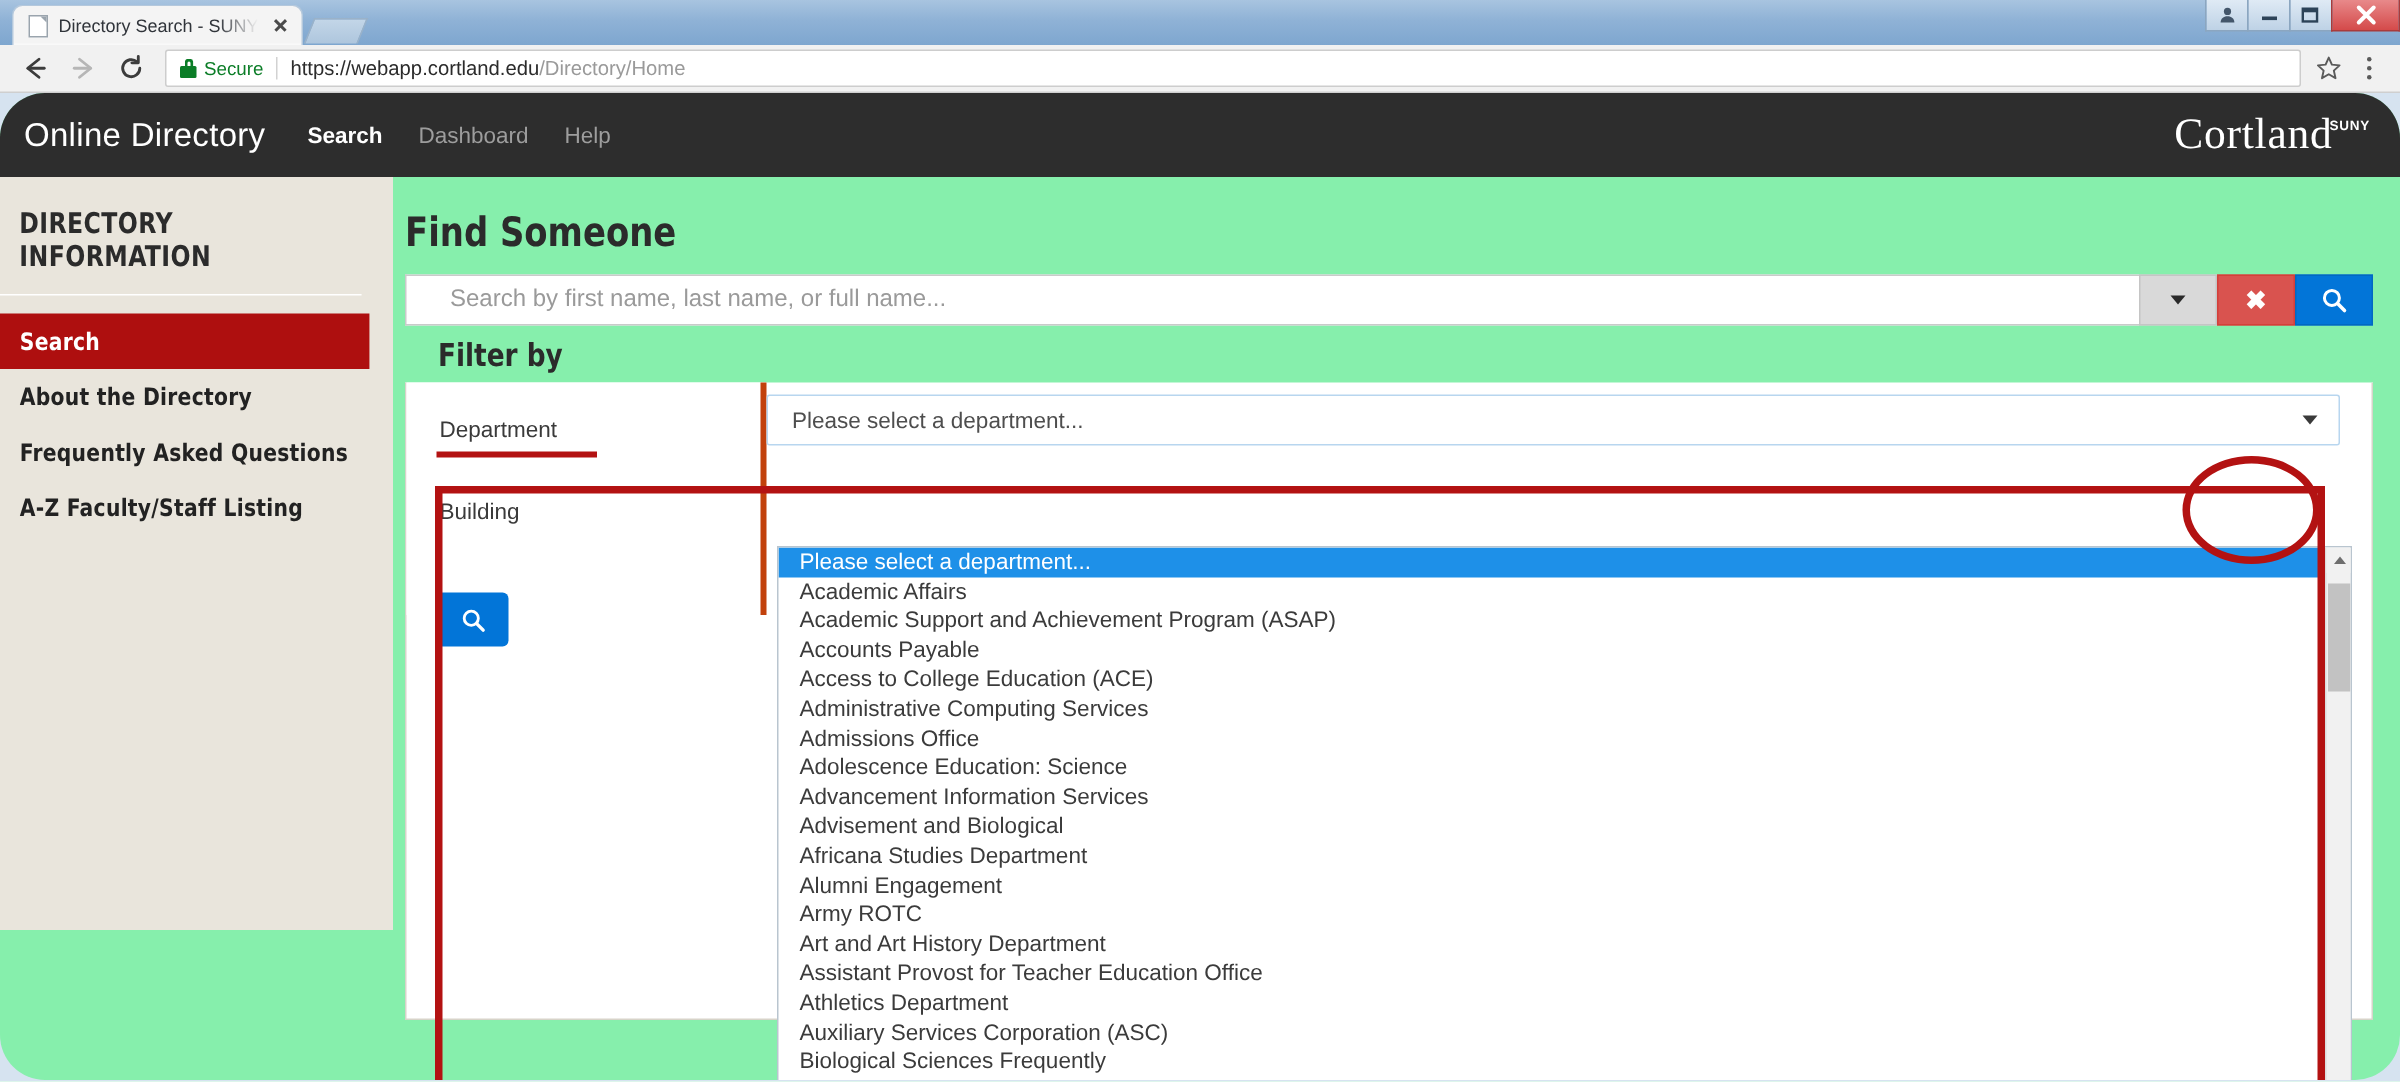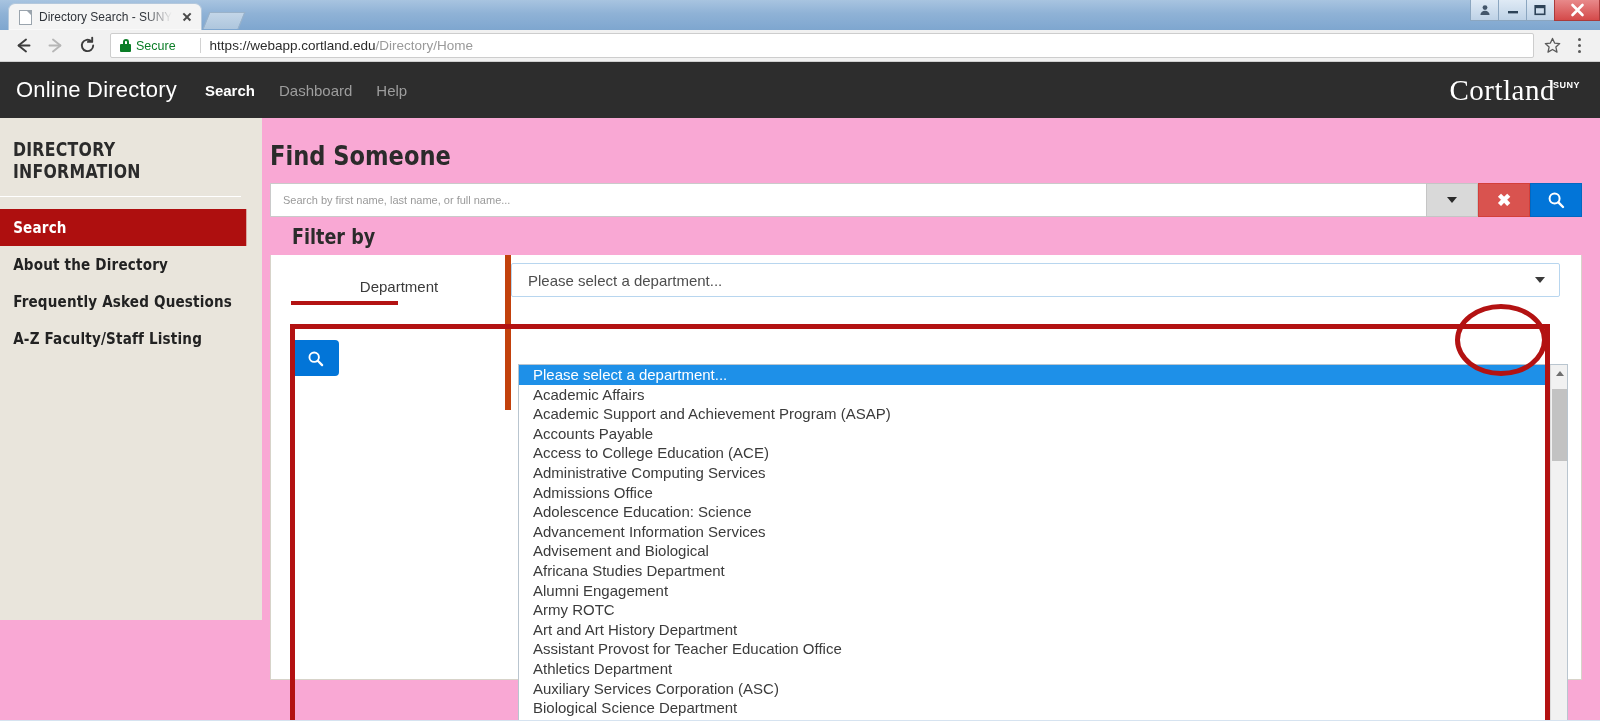--- a/index.html
+++ b/index.html
@@ -124,39 +124,40 @@
     border: 1px solid #cdcdcd;
     border-radius: 2px;
     display: flex;
     align-items: center;
     padding: 0 6px 0 9px;
     margin: 0 4px 0 6px;
   }
   .lock { width: 11px; height: 13px; position: relative; flex: 0 0 auto; margin-right: 5px;}
   .lock .body { position:absolute; bottom:0; left:0; width:11px; height:8px; background:#0b7d27; border-radius:1px;}
   .lock .shackle { position:absolute; top:0; left:2.5px; width:6px; height:7px; border:2px solid #0b7d27; border-bottom:none; border-radius:3px 3px 0 0;}
-  .secure-txt { font-size: 12.5px; color: #0b7d27; margin-right: 24px; }
+  .secure-txt { font-size: 12.5px; color: #0b7d27; margin-right: 8px; }
   .omni-sep { width:1px; height:15px; background:#d2d2d2; margin-right:9px; }
   .url { font-size: 13.5px; color: #9a9a9a; white-space: nowrap; overflow: hidden; }
   .url b { color: #2b2b2b; font-weight: normal; }
   .star {
     width: 24px; height: 24px; flex: 0 0 auto;
     display:flex; align-items:center; justify-content:center;
     cursor: pointer;
   }
   .kebab { width: 26px; height: 28px; display:flex; flex-direction:column;
            align-items:center; justify-content:center; gap:3px; cursor:pointer; flex:0 0 auto;}
   .kebab i { width:3px; height:3px; border-radius:50%; background:#5a5a5a; display:block; }
 
   
   .page {
     position: relative;
     height: 658px;
-    background: #f9a8d4;
+    background: #86efac;
     overflow: hidden;
+    border-radius: 30px;
   }
   .topnav {
     height: 56px;
     background: #2d2d2d;
     display: flex;
     align-items: center;
     padding: 0 16px;
     position: relative;
   }
   .brand {
@@ -235,22 +236,22 @@
     margin-bottom: 12px;
     transform: scaleX(.93);
     transform-origin: left;
   }
   .searchrow { display: flex; height: 34px; }
   .searchinput {
     flex: 1; height: 34px;
     border: 1px solid #cacaca;
     border-right: none;
     background: #fff;
-    padding: 0 12px;
-    font-size: 11px;
+    padding: 0 29px;
+    font-size: 16px;
     color: #333;
     outline: none;
     font-family: "Liberation Sans", sans-serif;
   }
   .searchinput::placeholder { color: #9a9a9a; }
   .btn-caret {
     width: 52px; height: 34px;
     background: #d9d9d9;
     border: 1px solid #c5c5c5;
     display: flex; align-items: center; justify-content: center;
@@ -299,23 +300,22 @@
     display: flex;
   }
   .panel-inner {
     width: 1305px;
     display: flex;
   }
   .filtercol {
     width: 240px; flex: 0 0 240px;
     background: #fff;
     padding: 18px 0 0 0;
-    border-right: 6px solid #c2410c;
+    border-right: 4px solid #c2410c;
     height: 155px;
-    text-align: center;
   }
   .filtertab {
     font-size: 15px;
     color: #3a3a3a;
     padding: 5px 0 5px 22px;
     cursor: pointer;
     position: relative;
   }
   .filtertab + .filtertab { margin-top: 28px; }
   .filtertab.active:after {
@@ -546,20 +546,21 @@
               </svg>
           </div>
         </div>
 
         <div class="filterby">Filter by</div>
 
         <div class="panel">
           <div class="panel-inner">
             <div class="filtercol">
               <div class="filtertab active">Department</div>
+              <div class="filtertab">Building</div>
               <div class="filter-go">
                 <svg width="17" height="17" viewBox="0 0 18 18">
                     <circle cx="7.6" cy="7.6" r="5" fill="none" stroke="#fff" stroke-width="2"></circle>
                     <path d="M11.4 11.4 L16 16" stroke="#fff" stroke-width="2.4" stroke-linecap="round"></path>
                   </svg>
               </div>
             </div>
             <div class="selectcol">
               <div class="select-display">
                 <span>Please select a department...</span>
@@ -584,21 +585,21 @@
           <div class="opt">Adolescence Education: Science</div>
           <div class="opt">Advancement Information Services</div>
           <div class="opt">Advisement and Biological</div>
           <div class="opt">Africana Studies Department</div>
           <div class="opt">Alumni Engagement</div>
           <div class="opt">Army ROTC</div>
           <div class="opt">Art and Art History Department</div>
           <div class="opt">Assistant Provost for Teacher Education Office</div>
           <div class="opt">Athletics Department</div>
           <div class="opt">Auxiliary Services Corporation (ASC)</div>
-          <div class="opt">Biological Science Department</div>
+          <div class="opt">Biological Sciences Frequently</div>
           <div class="opt">Budget Office</div>
         </div>
       <div class="scrollbar">
         <div class="sb-arrow up">
             <span class="tri-up"></span>
           </div>
         <div class="sb-thumb"></div>
 
       </div>
     </div>

